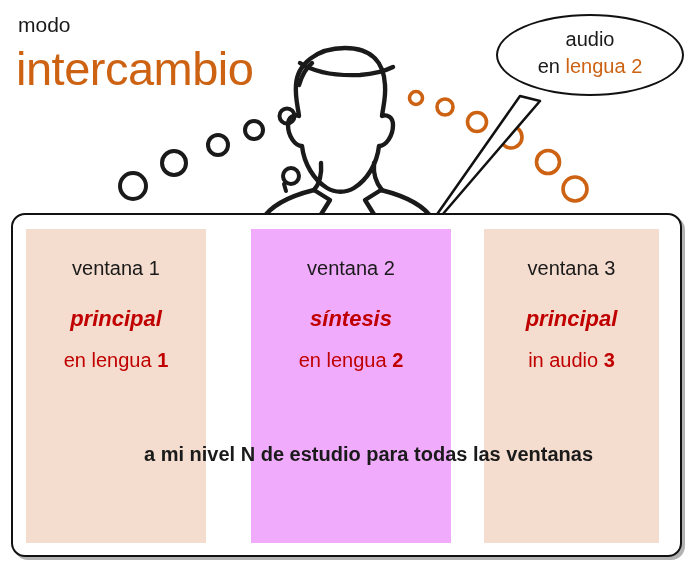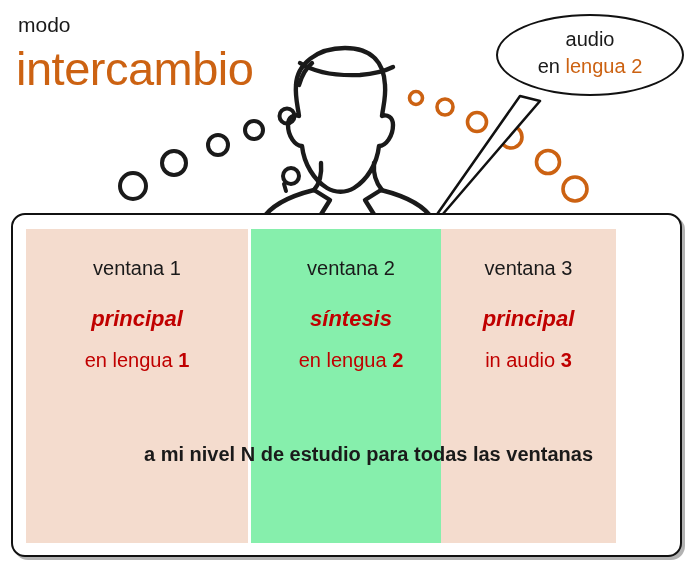--- a/index.html
+++ b/index.html
@@ -85,27 +85,27 @@
     border-radius: 14px;
     background: #ffffff;
     box-sizing: border-box;
     box-shadow: 3px 3px 0 rgba(0,0,0,0.30);
   }
 
   
   .column {
     position: absolute;
     top: 229px;
-    width: 222px;
+    width: 180px;
     height: 314px;
     box-sizing: border-box;
   }
   #column-1 { left: 26px;  background: #F4DCCE; }
-  #column-2 { left: 251px; background: #86efac; width: 200px; }
-  #column-3 { left: 441px; background: #F4DCCE; width: 175px; }
+  #column-2 { left: 251px; background: #f0abfc; width: 200px; }
+  #column-3 { left: 484px; background: #F4DCCE; width: 175px; }
 
   .col-window-label {
     position: absolute;
     left: 0;
     right: 0;
     top: 28px;
     text-align: center;
     font-size: 20px;
     color: #1a1a1a;
     white-space: nowrap;

